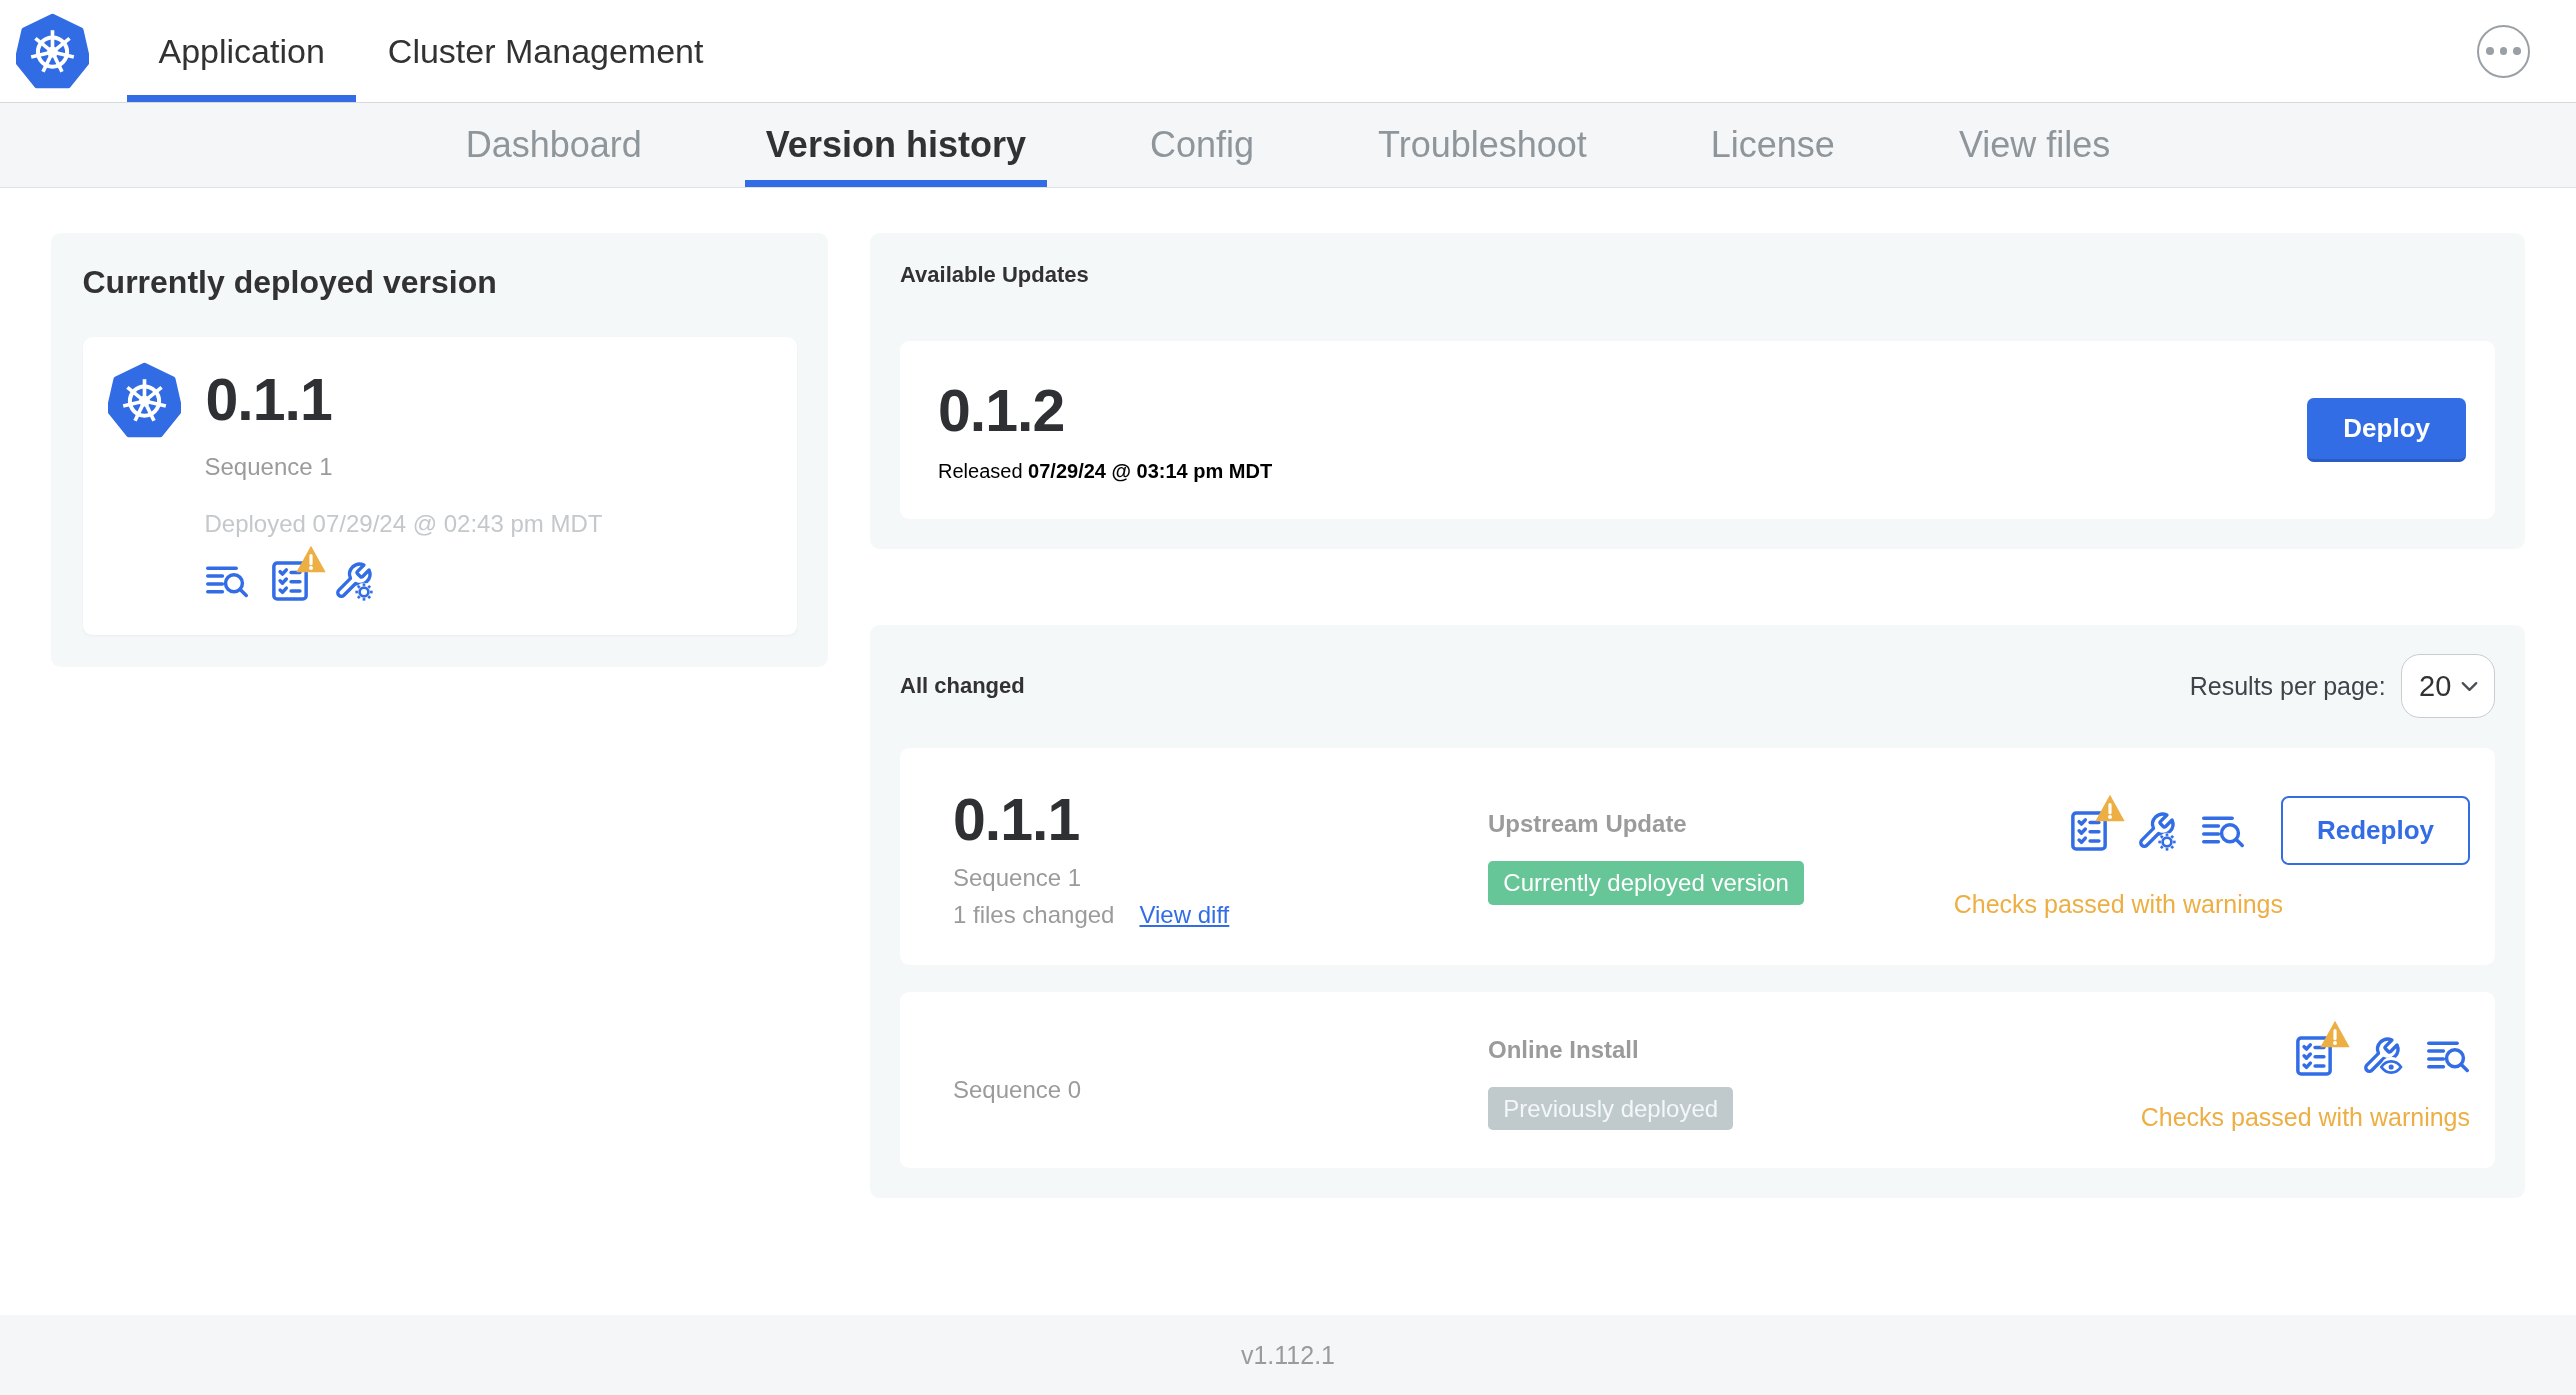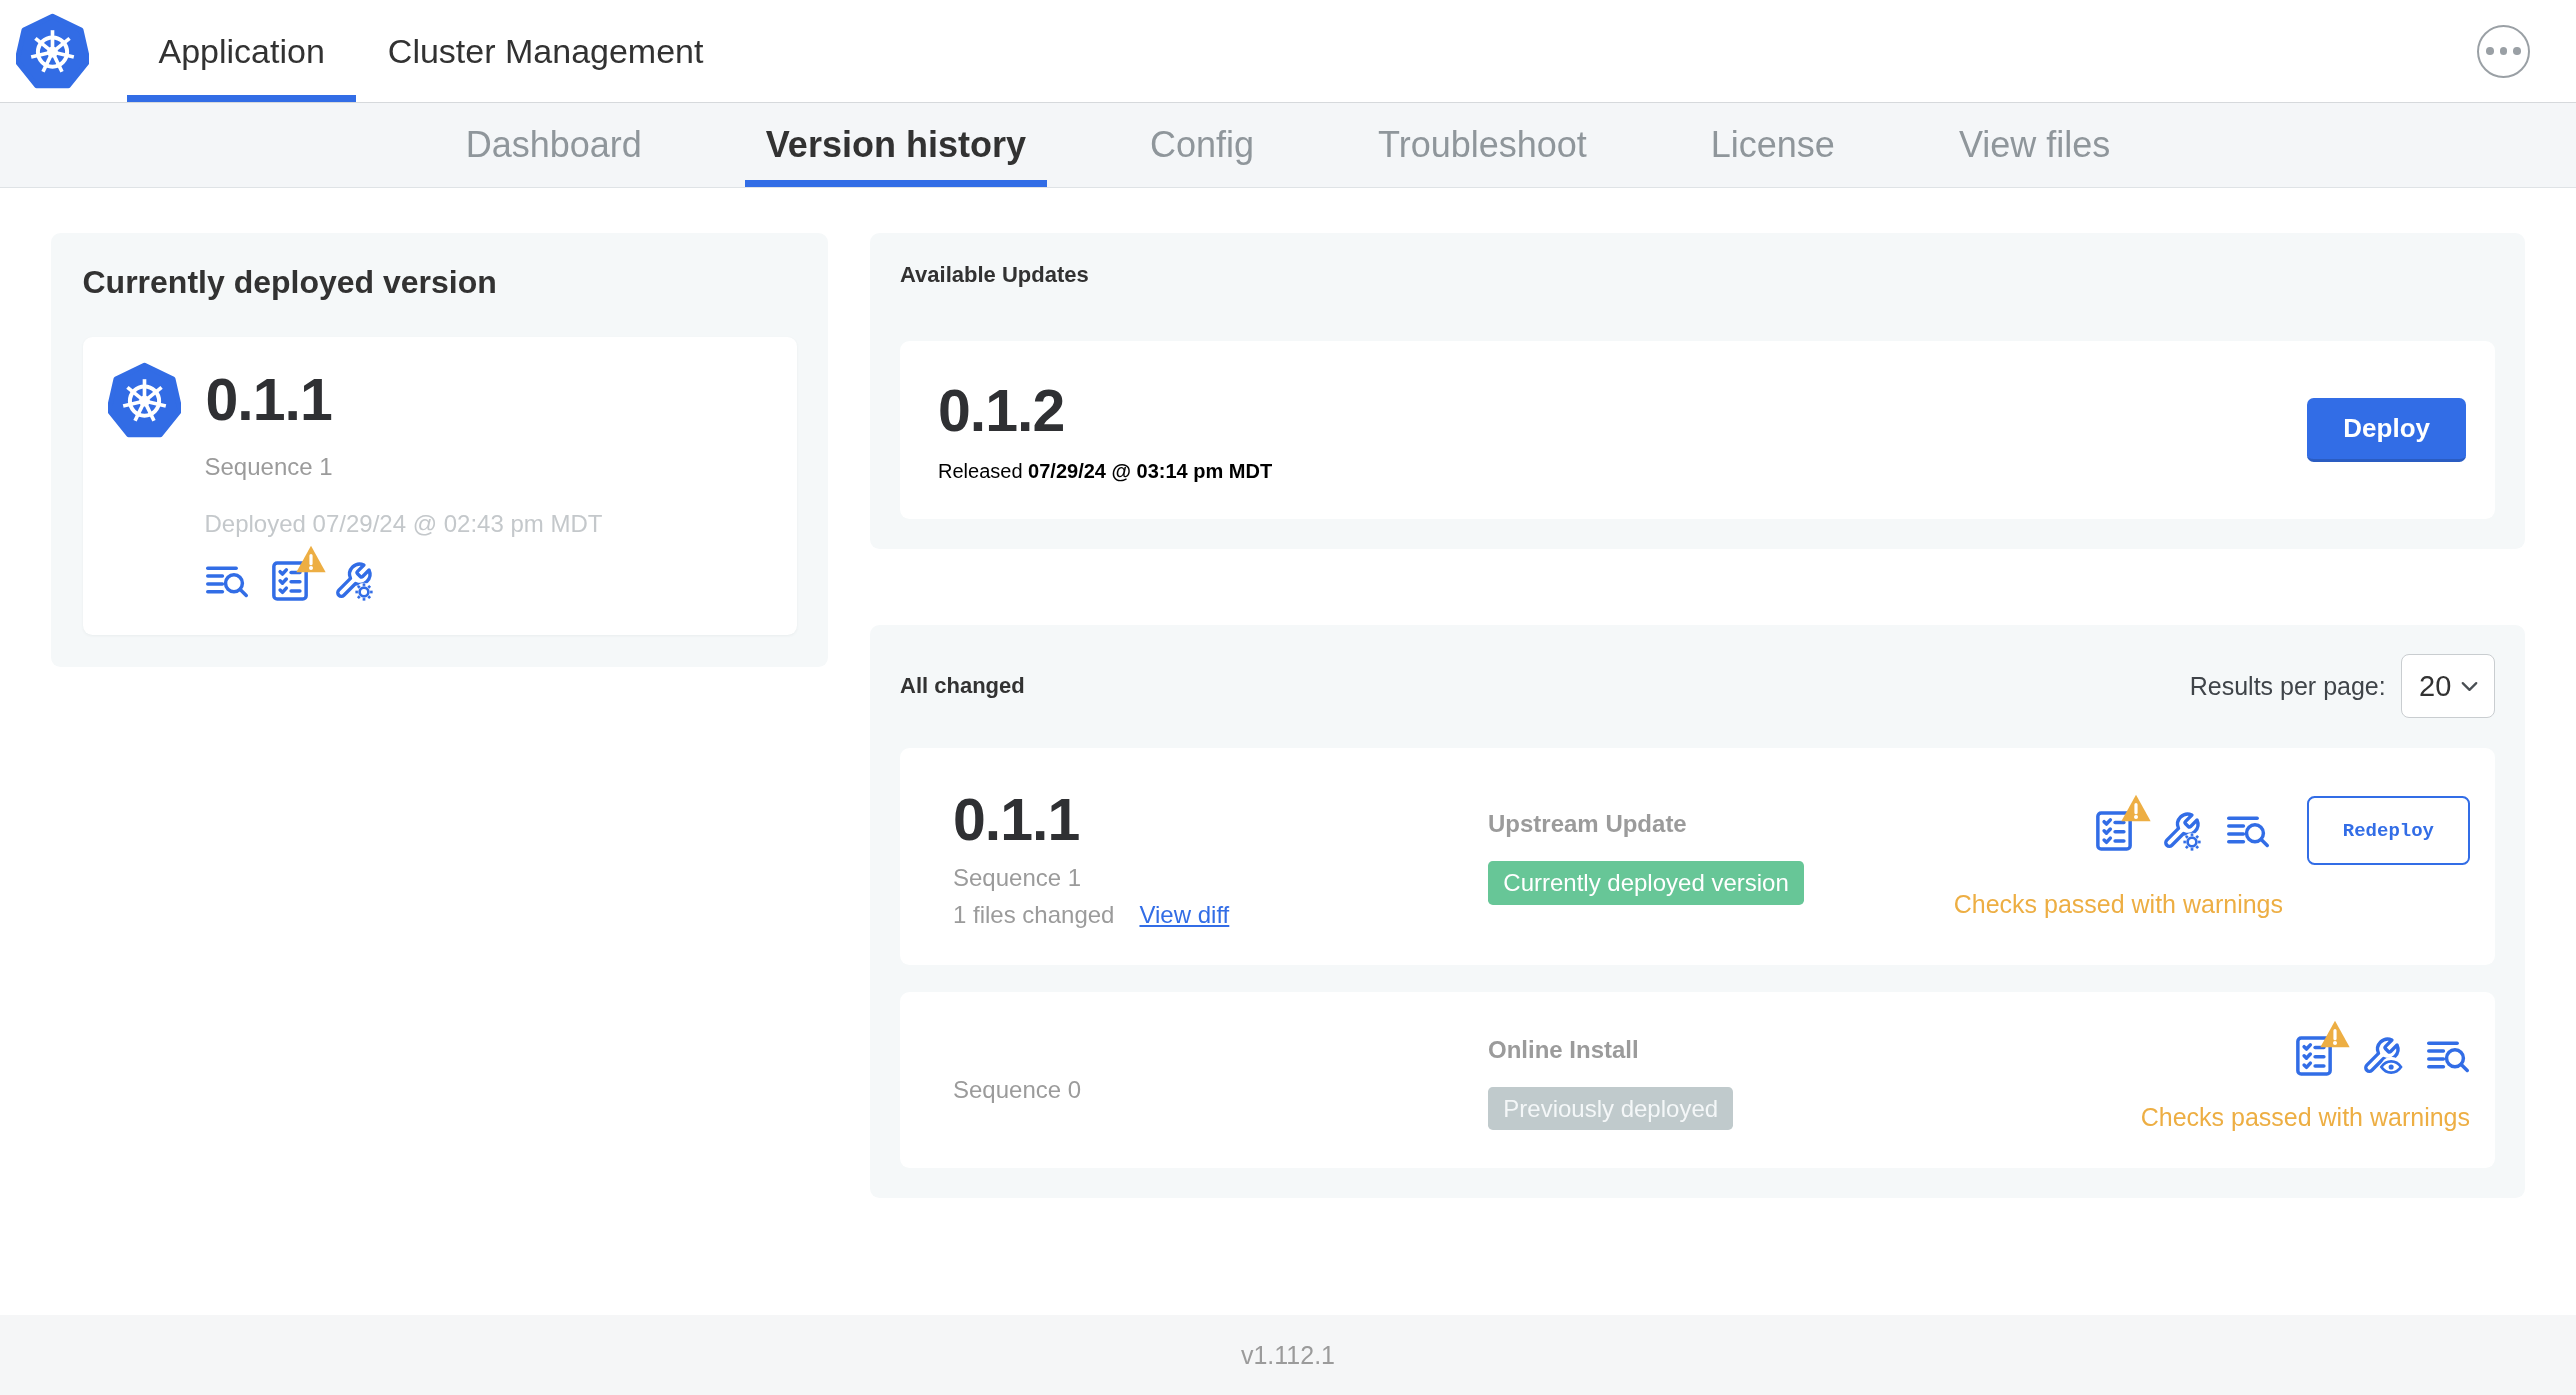--- a/index.html
+++ b/index.html
@@ -55,29 +55,29 @@
   .updates-card { padding:29px 30px 30px; }
   .updates-card .section-title { margin-bottom:53px; }
   .update-row { background:#fff; border-radius:9.5px; height:178px;
     display:flex; align-items:center; justify-content:space-between; padding:0 29px 0 38px; }
   .released { font-size:20px; color:#000000; margin-top:15.3px; }
   .released b { font-weight:700; }
   .btn-primary { background:#326de6; border:none; border-bottom:3.8px solid #2a5cc2;
     color:#fff; font-size:26px; font-weight:700; font-family:inherit;
     padding:0 36px; height:64px; border-radius:6.7px; cursor:pointer; }
   .btn-outline { background:#fff; border:2.9px solid #326de6; color:#326de6;
-    font-size:19px; font-weight:700; font-family:Liberation Mono, monospace;
+    font-size:26px; font-weight:700; font-family:Liberation Sans, sans-serif;
     padding:0 34px; height:69px; border-radius:7.6px; cursor:pointer; }
   
   .allv-card { padding:29px 30px 30px; }
   .allv-head { display:flex; align-items:center; justify-content:space-between; margin-bottom:30px; }
   .rpp { display:flex; align-items:center; gap:15.3px; }
   .rpp-label { font-size:25px; color:#3f4449; }
   .select-box { width:94px; height:64px; background:#fff; border:1.9px solid #c9cdd0;
-    border-radius:8px; display:flex; align-items:center; justify-content:space-between;
+    border-radius:19px; display:flex; align-items:center; justify-content:space-between;
     padding:0 11.5px 0 17px; cursor:pointer; }
   .select-box .val { font-size:29px; color:#323232; }
   .select-box svg { width:27px; height:27px; }
   .version-row { background:#fff; border-radius:9.5px; margin-bottom:27px;
     display:grid; grid-template-columns:535px 1fr auto; align-items:center;
     padding:38px 25px 36px 53px; }
   .version-row:last-child { margin-bottom:0; }
   .files-line { font-size:24px; color:#9b9b9b; margin-top:9.5px; display:flex; align-items:center; gap:25px; }
   .view-diff { color:#326de6; font-weight:500; text-decoration:underline; cursor:pointer; }
   .src-label { font-size:24px; font-weight:700; color:#9b9b9b; }

